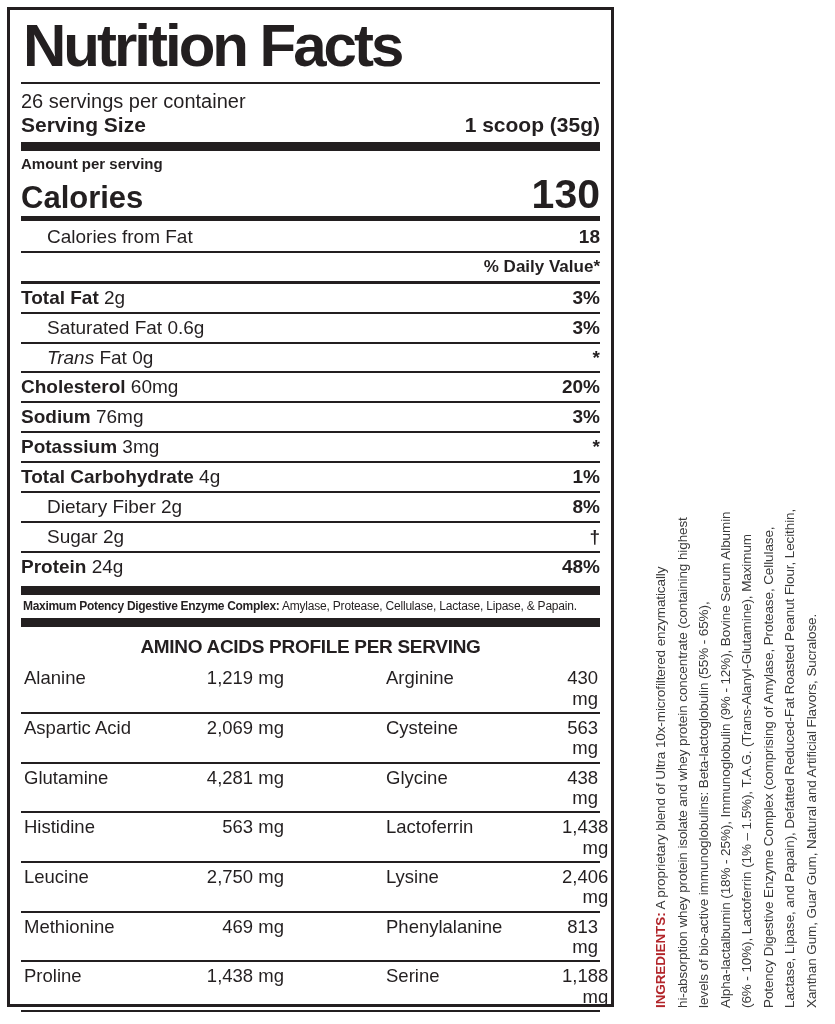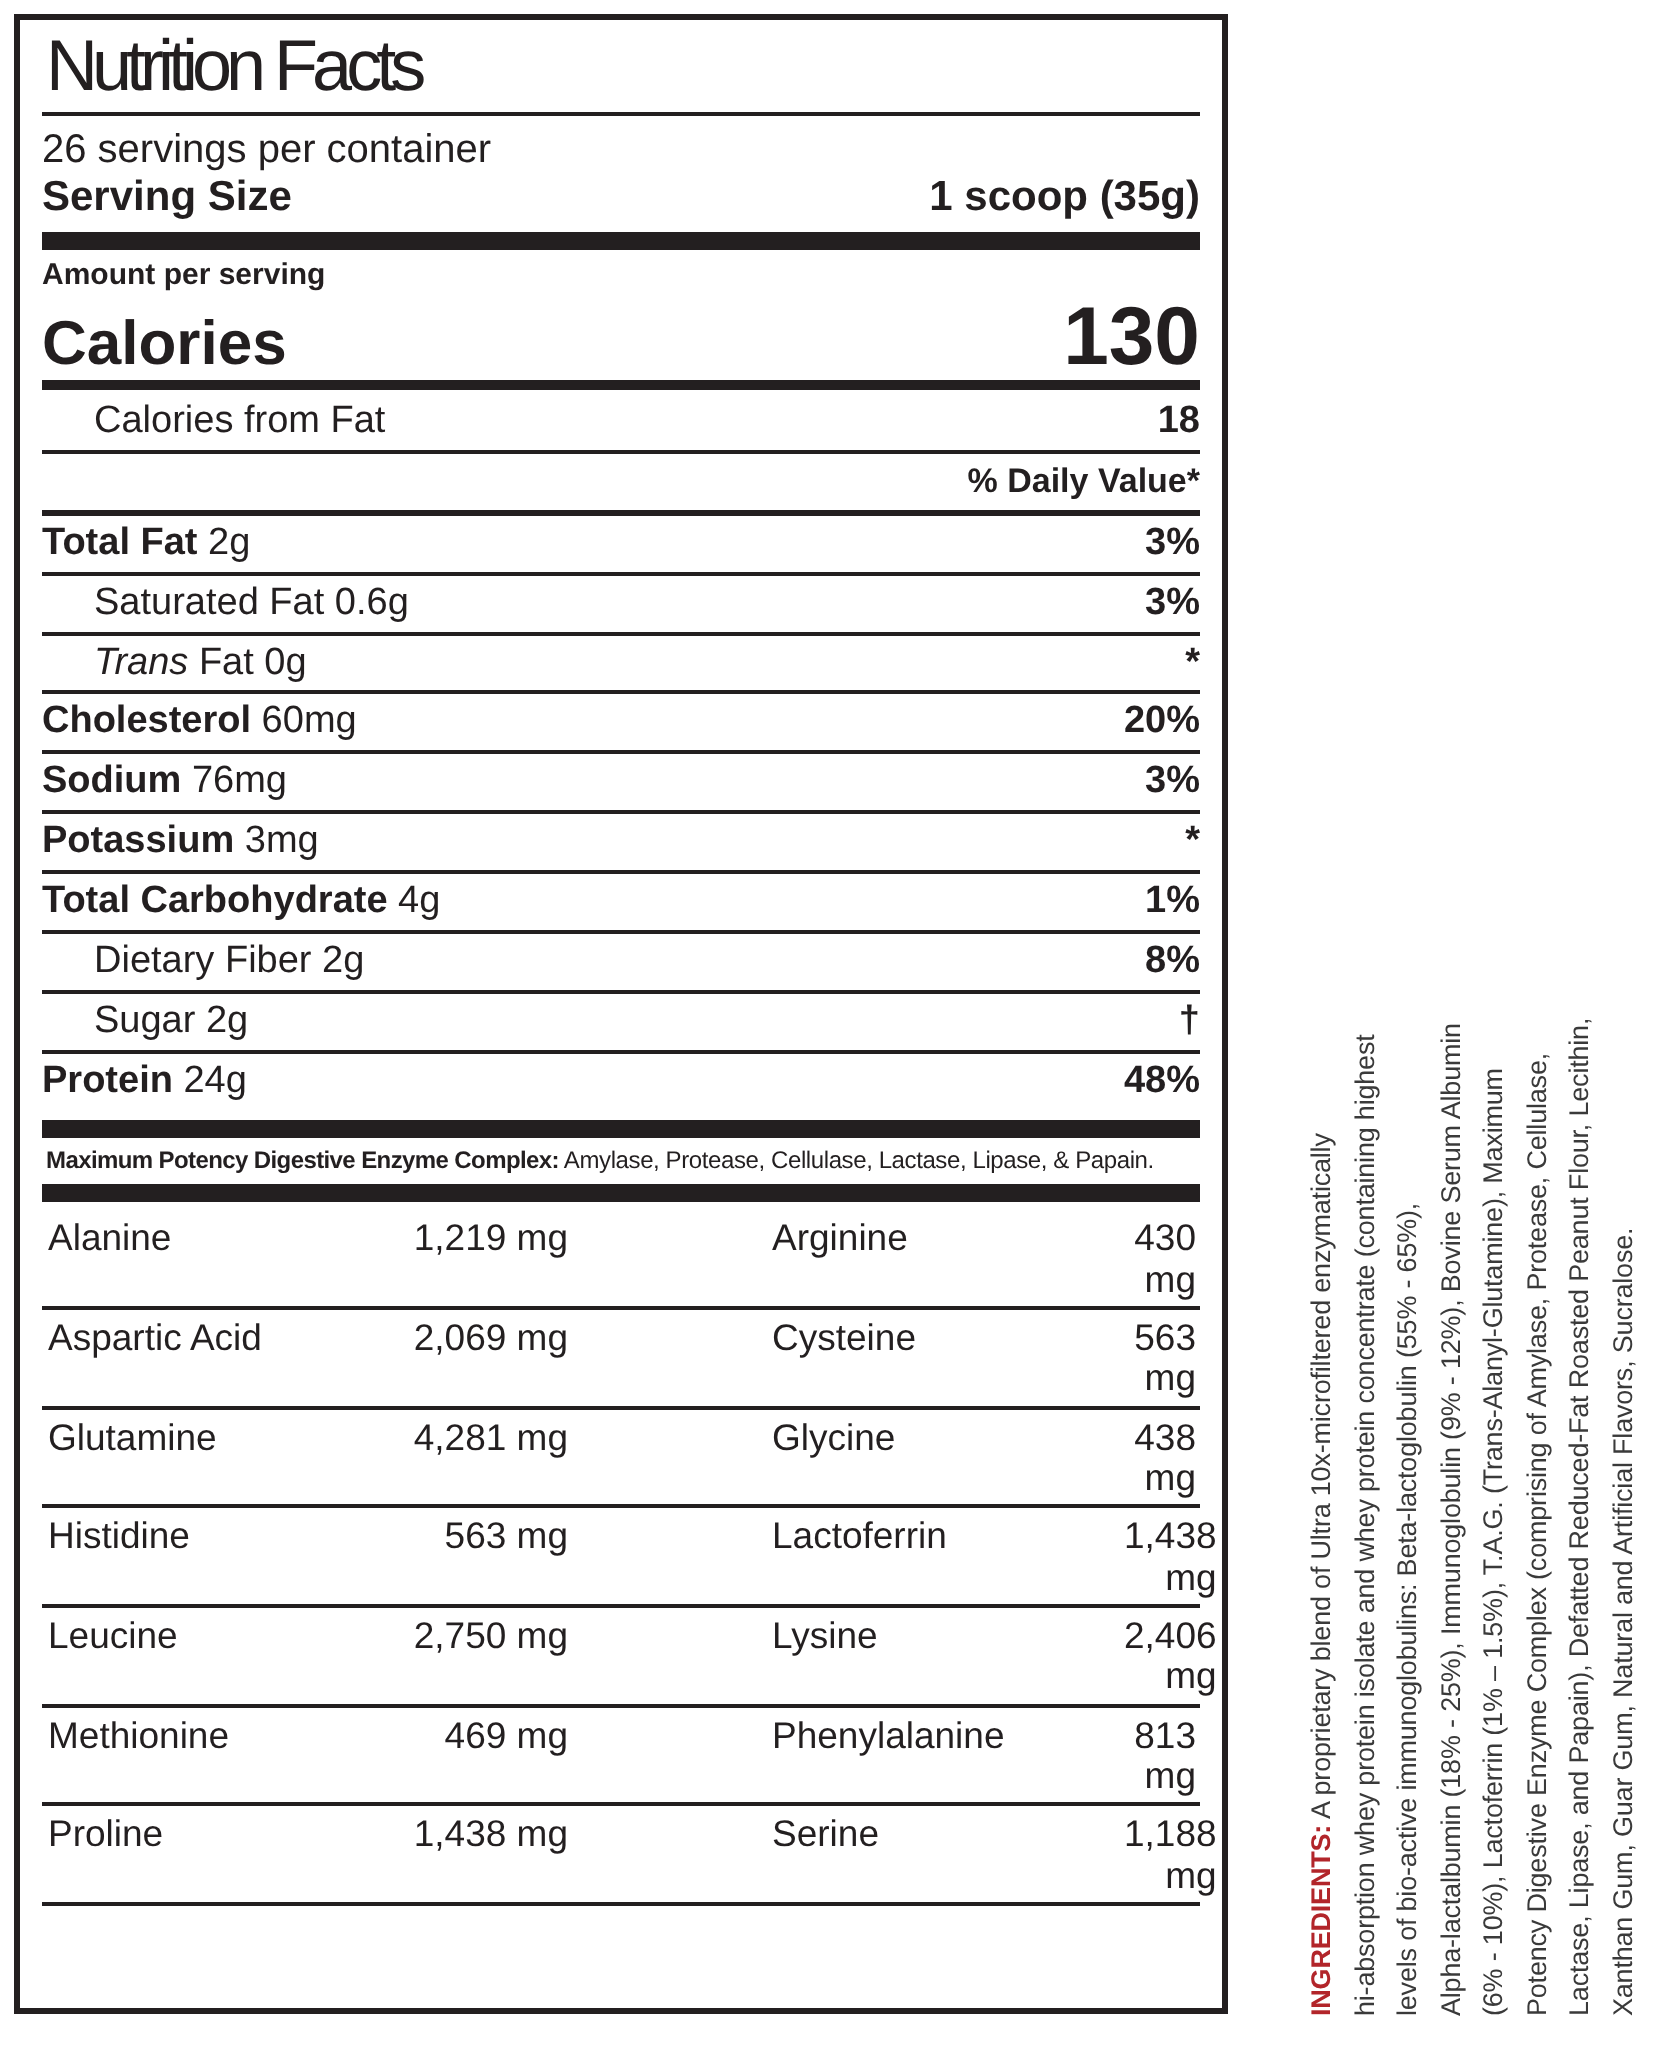--- a/index.html
+++ b/index.html
@@ -4,21 +4,21 @@
 <style>
   html,body{margin:0;padding:0;background:#ffffff;}
   body{width:835px;height:1024px;overflow:hidden;position:relative;
        font-family:"Liberation Sans", sans-serif;color:#231f20;
        -webkit-font-smoothing:antialiased;}
 
   .nf-label{position:absolute;left:7px;top:7px;width:607px;height:1000px;
             border:3px solid #231f20;background:#fff;box-sizing:border-box;
             padding:2px 11px 0 11px;}
 
-  .nf-title{font-size:36px;font-weight:normal;letter-spacing:-3px;line-height:1.08;
+  .nf-title{font-size:60px;font-weight:bold;letter-spacing:-3px;line-height:1.08;
             margin:2px 0 3px 2px;}
   .rule-thin{height:0;border-bottom:2px solid #231f20;}
   .servings-line{font-size:20px;margin-top:6px;line-height:1.1;}
   .serving-size-row{display:flex;justify-content:space-between;align-items:baseline;
                     font-size:21px;font-weight:bold;margin-top:1px;line-height:1.15;}
   .bar-thick{height:9px;background:#231f20;margin:5px 0 4px 0;}
   .bar-mid{height:5px;background:#231f20;margin:3px 0 2px 0;}
   .amount-line{font-size:15px;font-weight:bold;margin-top:3px;}
   .calories-row{display:flex;justify-content:space-between;align-items:flex-end;
                 margin:4px 0 3px 0;}
@@ -126,20 +126,21 @@
   </div>
 
   <div class="bar-thick"></div>
 
   <div class="enzyme-note">
     <b>Maximum Potency Digestive Enzyme Complex:</b><span> Amylase, Protease, Cellulase, Lactase, Lipase, &amp; Papain.</span>
   </div>
 
   <div class="bar-thick"></div>
 
+  <div class="amino-header">AMINO ACIDS PROFILE PER SERVING</div>
 
   <div class="arow">
     <span class="an1">Alanine</span>
     <span class="av1">1,219 mg</span>
     <span class="an2">Arginine</span>
     <span class="av2">430 mg</span>
   </div>
   <div class="arow">
     <span class="an1">Aspartic Acid</span>
     <span class="av1">2,069 mg</span>

